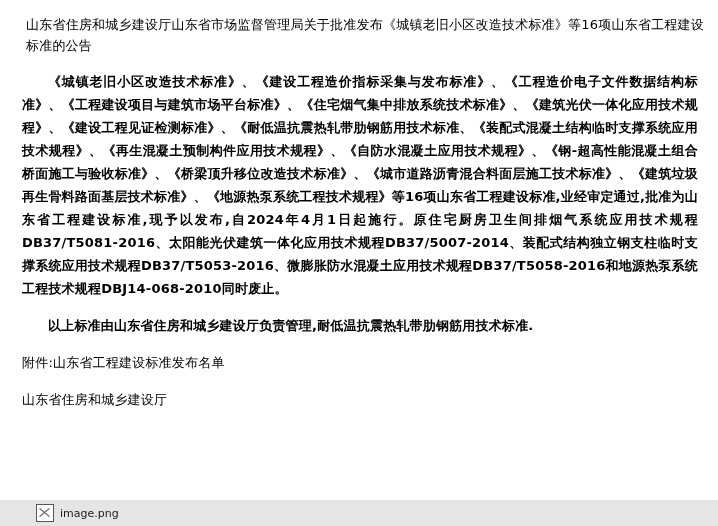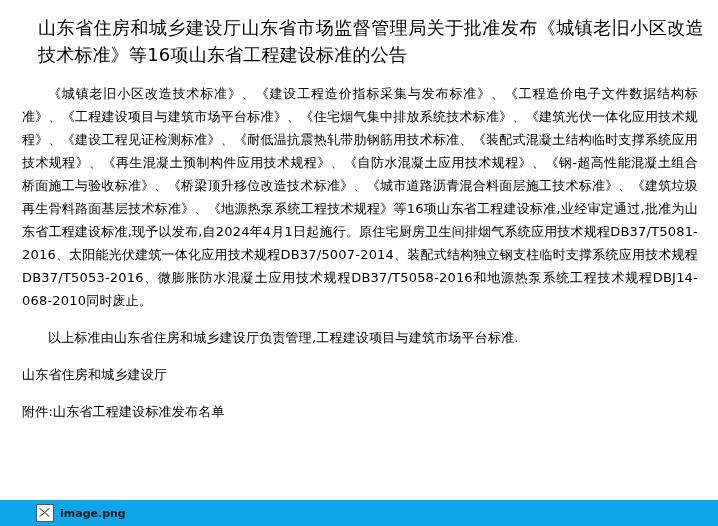--- a/index.html
+++ b/index.html
@@ -13,58 +13,58 @@
     font-family: "DejaVu Sans", "Liberation Sans", sans-serif;
     color: #000000;
     overflow: hidden;
     position: relative;
   }
   .doc {
     padding: 10px 14px 0 22px;
     box-sizing: border-box;
   }
   .title {
-    font-size: 18px;
-    line-height: 27px;
+    font-size: 13px;
+    line-height: 21px;
     letter-spacing: 0.2px;
     text-align: justify;
     text-justify: inter-ideograph;
-    margin: 4px 0 14px 16px;
+    margin: 4px 0 14px 4px;
   }
   .para {
     font-size: 13px;
     line-height: 23px;
     letter-spacing: 0.2px;
     text-align: justify;
     text-justify: inter-ideograph;
     margin: 0 0 14px 0;
     text-indent: 2em;
+    font-weight: bold;
   }
   .line {
     font-size: 13px;
     line-height: 23px;
     letter-spacing: 0.2px;
     margin: 0 0 14px 0;
     text-indent: 0;
   }
   .body-block {
     padding-right: 6px;
   }
   .footer-bar {
     position: absolute;
     left: 0;
     bottom: 0;
     width: 718px;
     height: 26px;
-    background: #0ea5e9;
+    background: #e5e5e5;
     display: flex;
     align-items: center;
     padding-left: 36px;
     box-sizing: border-box;
-    font-weight: bold;
   }
   .file-chip {
     display: flex;
     align-items: center;
     gap: 6px;
   }
   .file-icon {
     width: 16px;
     height: 16px;
     border: 1px solid #555555;
@@ -94,23 +94,23 @@
     font-family: "DejaVu Sans", "Liberation Sans", sans-serif;
   }
 </style>
 </head>
 <body>
 
 <div class="doc">
   <div class="title">山东省住房和城乡建设厅山东省市场监督管理局关于批准发布《城镇老旧小区改造技术标准》等16项山东省工程建设标准的公告</div>
   <div class="body-block">
     <p class="para">《城镇老旧小区改造技术标准》、《建设工程造价指标采集与发布标准》、《工程造价电子文件数据结构标准》、《工程建设项目与建筑市场平台标准》、《住宅烟气集中排放系统技术标准》、《建筑光伏一体化应用技术规程》、《建设工程见证检测标准》、《耐低温抗震热轧带肋钢筋用技术标准、《装配式混凝土结构临时支撑系统应用技术规程》、《再生混凝土预制构件应用技术规程》、《自防水混凝土应用技术规程》、《钢-超高性能混凝土组合桥面施工与验收标准》、《桥梁顶升移位改造技术标准》、《城市道路沥青混合料面层施工技术标准》、《建筑垃圾再生骨料路面基层技术标准》、《地源热泵系统工程技术规程》等16项山东省工程建设标准,业经审定通过,批准为山东省工程建设标准,现予以发布,自2024年4月1日起施行。原住宅厨房卫生间排烟气系统应用技术规程DB37/T5081-2016、太阳能光伏建筑一体化应用技术规程DB37/5007-2014、装配式结构独立钢支柱临时支撑系统应用技术规程DB37/T5053-2016、微膨胀防水混凝土应用技术规程DB37/T5058-2016和地源热泵系统工程技术规程DBJ14-068-2010同时废止。</p>
-    <p class="para">以上标准由山东省住房和城乡建设厅负责管理,工程建设项目与建筑市场平台标准.</p>
+    <p class="para">以上标准由山东省住房和城乡建设厅负责管理,耐低温抗震热轧带肋钢筋用技术标准.</p>
+    <p class="line">附件:山东省工程建设标准发布名单</p>
     <p class="line">山东省住房和城乡建设厅</p>
-    <p class="line">附件:山东省工程建设标准发布名单</p>
   </div>
 </div>
 
 <div class="footer-bar">
   <div class="file-chip">
     <span class="file-icon"></span>
     <span class="file-name">image.png</span>
   </div>
 </div>
 

